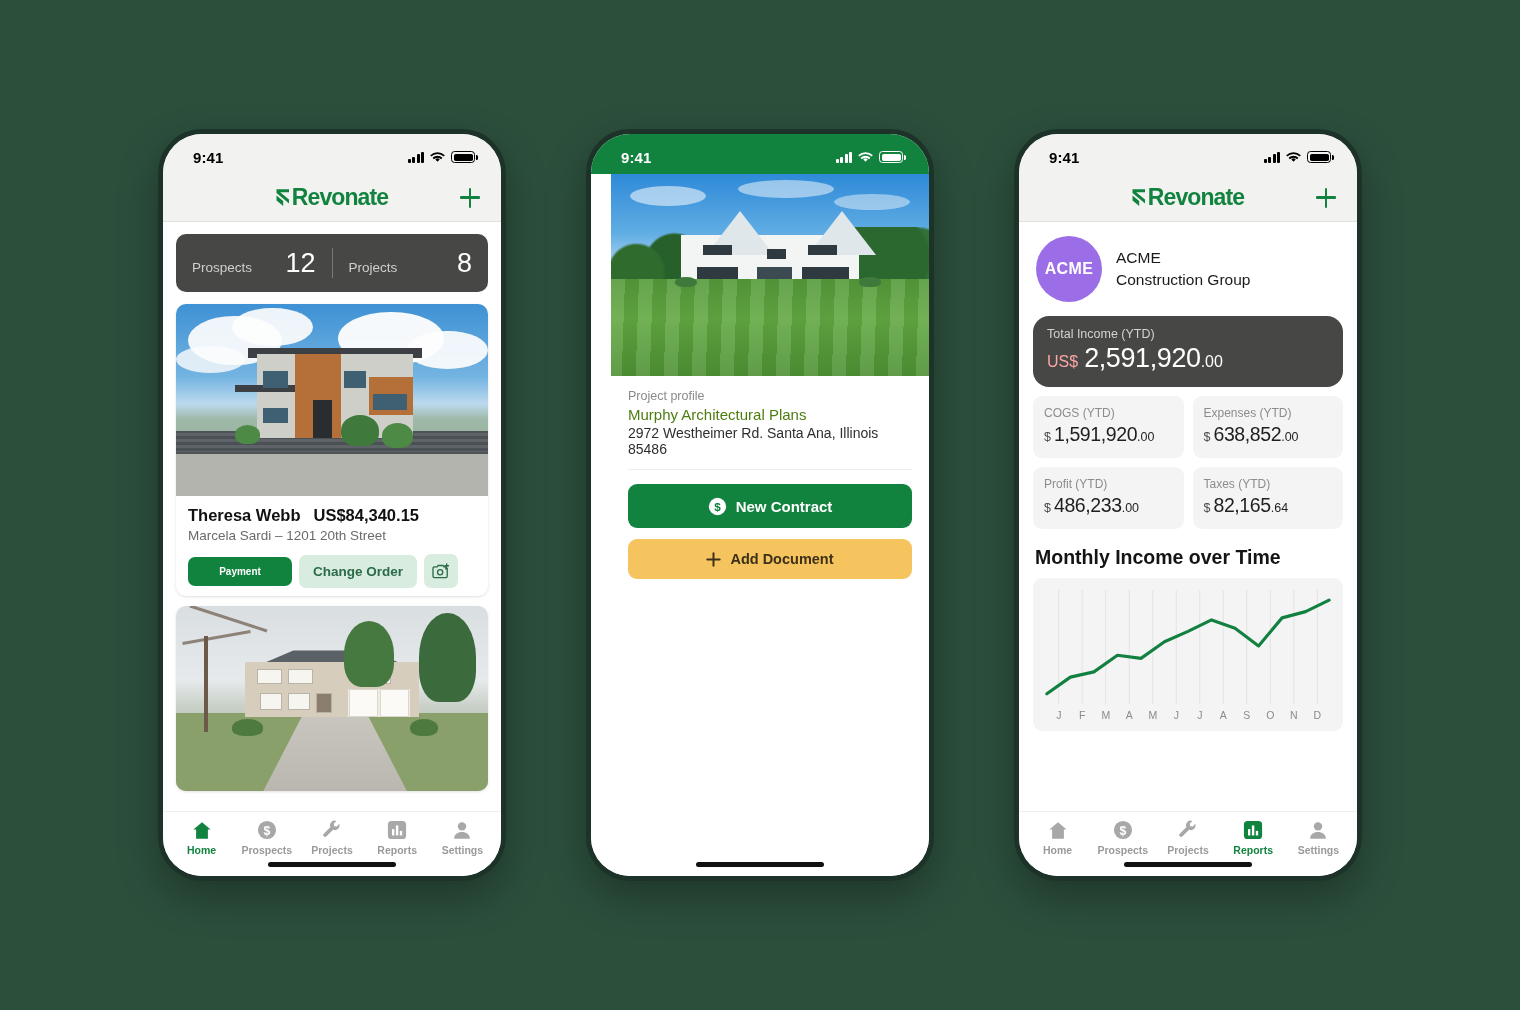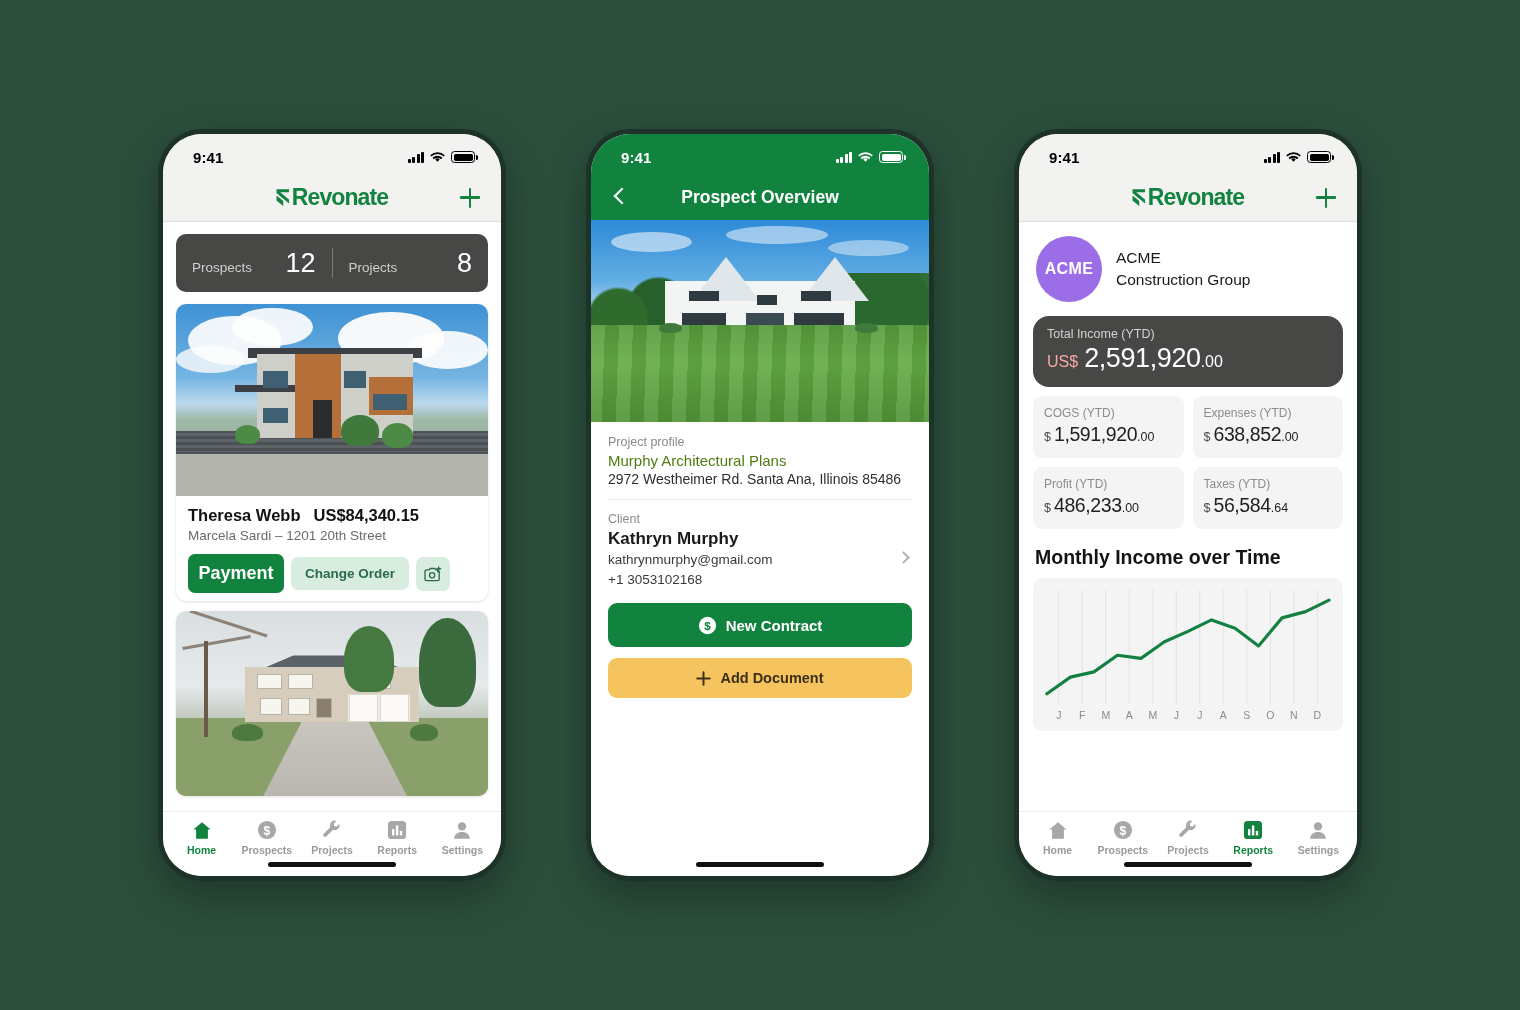--- a/index.html
+++ b/index.html
@@ -89,21 +89,21 @@
     box-shadow:0 1px 3px rgba(0,0,0,.13); background:#fff; }
   .listing .photo { height: 192px; width:100%; position:relative; overflow:hidden; }
   .listing .info { padding: 10px 12px 8px; }
   .row1 { display:flex; align-items:baseline; gap:13px; }
   .nm { font-size:16.5px; font-weight:bold; color:#111; }
   .amt { font-size:16.5px; font-weight:bold; color:#111; }
   .sub { font-size:13.5px; color:#6b6b6b; margin-top:3px; }
   .btnrow { display:flex; gap:7px; margin-top:11px; align-items:center; }
   .btn-pay {
     background:#12833f; color:#fff; border:none; border-radius:7px;
-    font-size:18px; font-weight:600; padding:9px 0; width:96px;
+    font-size:10px; font-weight:600; padding:9px 0; width:104px;
     font-family:inherit; cursor:pointer;
   }
   .btn-co {
     background:#d9ece0; color:#2b6b47; border:none; border-radius:7px;
     font-size:13.5px; font-weight:600; padding:9px 0; width:118px;
     font-family:inherit; cursor:pointer;
   }
   .btn-cam {
     background:#d9ece0; border:none; border-radius:7px; width:34px; height:34px;
     display:flex; align-items:center; justify-content:center; cursor:pointer;
@@ -132,21 +132,21 @@
     display:flex; align-items:center; justify-content:center; position:relative;
   }
   .p2 .navbar .title { font-size:17.5px; font-weight:bold; }
   .back-btn { position:absolute; left:20px; top:50%; transform:translateY(-50%);
     width:18px; height:18px; cursor:pointer; }
   .back-btn::before {
     content:''; position:absolute; left:5px; top:2px; width:10px; height:10px;
     border-left:2.4px solid #fff; border-bottom:2.4px solid #fff;
     transform:rotate(45deg);
   }
-  .p2 .body { flex:1; background:#fff; overflow:hidden; }
+  .p2 .body { flex:1; background:#fff; overflow:hidden;padding-left:20px; }
   .hero { height: 202px; width:100%; position:relative; overflow:hidden; }
   .sec { padding: 0 17px; }
   .lbl { font-size:12.5px; color:#8a8a8a; }
   .ttl { font-size:15px; color:#4d7c0f; margin-top:3px; }
   .ttl2 { font-size:14px; color:#2e2e2e; margin-top:2px; }
   .hr { height:1px; background:#ececec; margin: 12px 17px; }
   .client-row { display:flex; align-items:center; }
   .client-row .grow { flex:1; }
   .cname { font-size:17px; font-weight:bold; color:#1a1a1a; margin-top:3px; }
   .cmeta { font-size:13.5px; color:#3a3a3a; margin-top:2px; line-height:1.35; }
@@ -442,24 +442,20 @@
             </span>
           <svg width="15" height="11" viewBox="0 0 16 12">
             <path d="M8 10.6 5.6 8.1a3.4 3.4 0 0 1 4.8 0zM8 6.2a5.6 5.6 0 0 0-4 1.7L2.6 6.4a7.6 7.6 0 0 1 10.8 0L12 7.9a5.6 5.6 0 0 0-4-1.7zM8 2.2a9.6 9.6 0 0 0-6.8 2.8L0 3.6a11.6 11.6 0 0 1 16 0L14.8 5A9.6 9.6 0 0 0 8 2.2z" fill="currentColor"></path>
           </svg>
           <span class="batt">
               <span></span>
             </span>
         </div>
       </div>
 
-      <div class="navbar">
-        <div class="back-btn"></div>
-        <div class="title">Prospect Overview</div>
-      </div>
 
       <div class="body">
 
         <div class="hero">
           <div class="ph house2">
             <div class="cl" style="left:6%;top:6%;width:24%;height:10%;opacity:.55"></div>
             <div class="cl" style="left:40%;top:3%;width:30%;height:9%;opacity:.5"></div>
             <div class="cl" style="left:70%;top:10%;width:24%;height:8%;opacity:.45"></div>
             <div class="trees"></div>
             <div class="h2-main"></div>
@@ -478,31 +474,20 @@
         </div>
 
         <div class="sec" style="padding-top:13px">
           <div class="lbl">Project profile</div>
           <div class="ttl">Murphy Architectural Plans</div>
           <div class="ttl2">2972 Westheimer Rd. Santa Ana, Illinois 85486</div>
         </div>
 
         <div class="hr"></div>
 
-        <div class="sec">
-          <div class="lbl">Client</div>
-          <div class="client-row">
-            <div class="grow">
-              <div class="cname">Kathryn Murphy</div>
-              <div class="cmeta">kathrynmurphy@gmail.com</div>
-              <div class="cmeta">+1 3053102168</div>
-            </div>
-            <span class="chev"></span>
-          </div>
-        </div>
 
         <button class="btn-contract">
           <svg width="19" height="19" viewBox="0 0 22 22">
             <circle cx="11" cy="11" r="10" fill="#fff"></circle>
             <text x="11" y="16" font-size="13.5" font-family="Liberation Sans, sans-serif" font-weight="bold" fill="#12833f" text-anchor="middle">$</text>
           </svg>
           <span>New Contract</span>
         </button>
 
 
@@ -594,21 +579,21 @@
             <div class="v">
               <span class="cur">$</span>
               <span class="num">486,233</span>
               <span class="cts">.00</span>
             </div>
           </div>
           <div class="kpi">
             <div class="k">Taxes (YTD)</div>
             <div class="v">
               <span class="cur">$</span>
-              <span class="num">56,584</span>
+              <span class="num">82,165</span>
               <span class="cts">.64</span>
             </div>
           </div>
         </div>
 
         <div class="chart-h">Monthly Income over Time</div>
 
         <div class="chart-box">
           <svg class="chart-svg" viewBox="0 0 300 118" preserveAspectRatio="none">
             <g id="gridlines">

